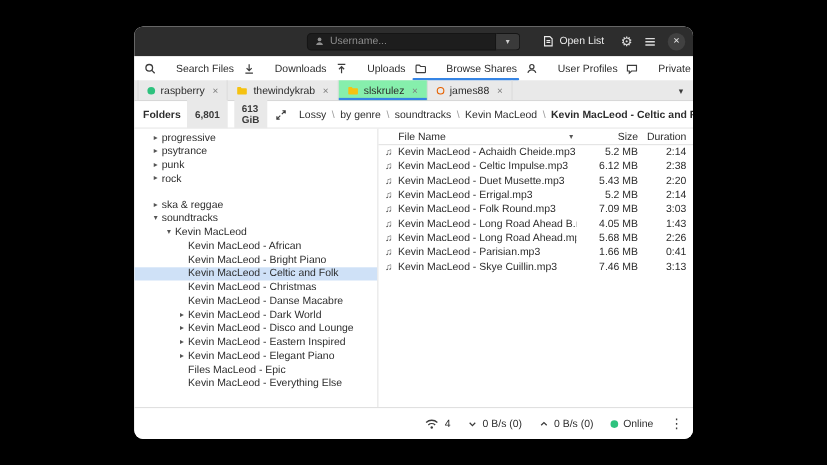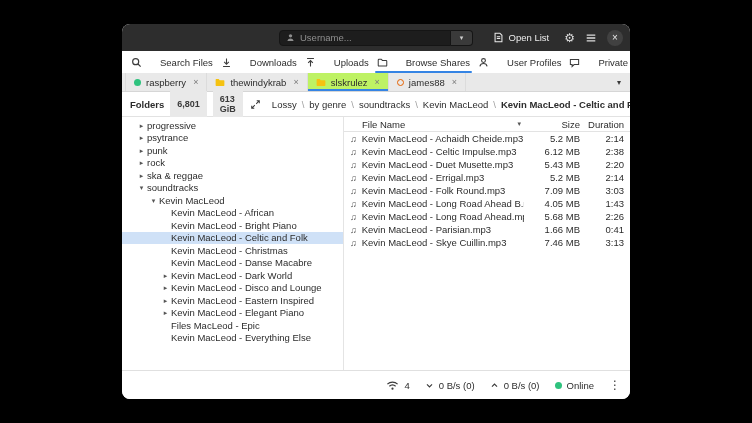--- a/index.html
+++ b/index.html
@@ -45,21 +45,21 @@
   }
   
   .nav{ height:22px; display:flex; align-items:stretch; justify-content:space-between; padding:0 5px; background:#fff; flex:none; }
   .nav-tab{ position:relative; display:flex; align-items:center; gap:18px; padding:0 4px; font-size:9.5px; color:#2c2c2c; white-space:nowrap; cursor:pointer; }
   .nav-tab svg{ color:#3c3c3c; flex:none; }
   .nav-tab.active::after{ content:""; position:absolute; left:2px; right:2px; bottom:0; height:2px; background:var(--accent); border-radius:1px; }
   
   .user-tabs{ height:19px; background:#e9e9e9; border-bottom:1px solid #d6d6d6; display:flex; align-items:stretch; padding-left:3px; flex:none; }
   .user-tab{ position:relative; display:flex; align-items:center; gap:5px; padding:0 8px; font-size:9.5px; color:#2c2c2c; border-right:1px solid #dcdcdc; cursor:pointer; white-space:nowrap; }
   .user-tab:first-child{ border-left:1px solid #dcdcdc; }
-  .user-tab.active{ background:#bef264; }
+  .user-tab.active{ background:#86efac; }
   .user-tab.active::after{ content:""; position:absolute; left:0; right:0; bottom:0; height:2px; background:var(--accent); }
   .tab-close{ color:#7b7b7b; font-size:9px; margin-left:2px; cursor:pointer; }
   .dot-green{ width:7px; height:7px; border-radius:50%; background:#2ec27e; flex:none; }
   .ring-orange{ width:7px; height:7px; border-radius:50%; border:1.5px solid #e66100; flex:none; }
   .folder-glyph{ color:#f5c211; display:flex; flex:none; }
   .tabs-overflow{ margin-left:auto; align-self:center; padding:0 9px; color:#3a3a3a; font-size:8px; cursor:pointer; }
   
   .browse-bar{ height:25px; display:flex; align-items:center; gap:6px; padding:0 8px; border-bottom:1px solid #e2e2e2; flex:none; background:#fff; }
   .folders-label{ font-size:9.5px; font-weight:700; color:#2c2c2c; }
   .badge{ background:#e9e9e9; border-radius:8px; padding:15px 7px; font-size:9px; font-weight:600; color:#3a3a3a; }
@@ -289,21 +289,21 @@
           <span class="tree-label">psytrance</span>
         </div>
         <div class="tree-row exp-collapsed" style="padding-left: 14px;">
           <span class="expander"></span>
           <span class="tree-label">punk</span>
         </div>
         <div class="tree-row exp-collapsed" style="padding-left: 14px;">
           <span class="expander"></span>
           <span class="tree-label">rock</span>
         </div>
-        <div class="tree-row exp-collapsed" style="padding-left: 14px;">
+        <div class="tree-row exp-collapsed" style="padding-left: 14px; margin-top: 11px;">
           <span class="expander"></span>
           <span class="tree-label">ska &amp; reggae</span>
         </div>
         <div class="tree-row exp-expanded" style="padding-left: 14px;">
           <span class="expander"></span>
           <span class="tree-label">soundtracks</span>
         </div>
         <div class="tree-row exp-expanded" style="padding-left: 26px;">
           <span class="expander"></span>
           <span class="tree-label">Kevin MacLeod</span>

